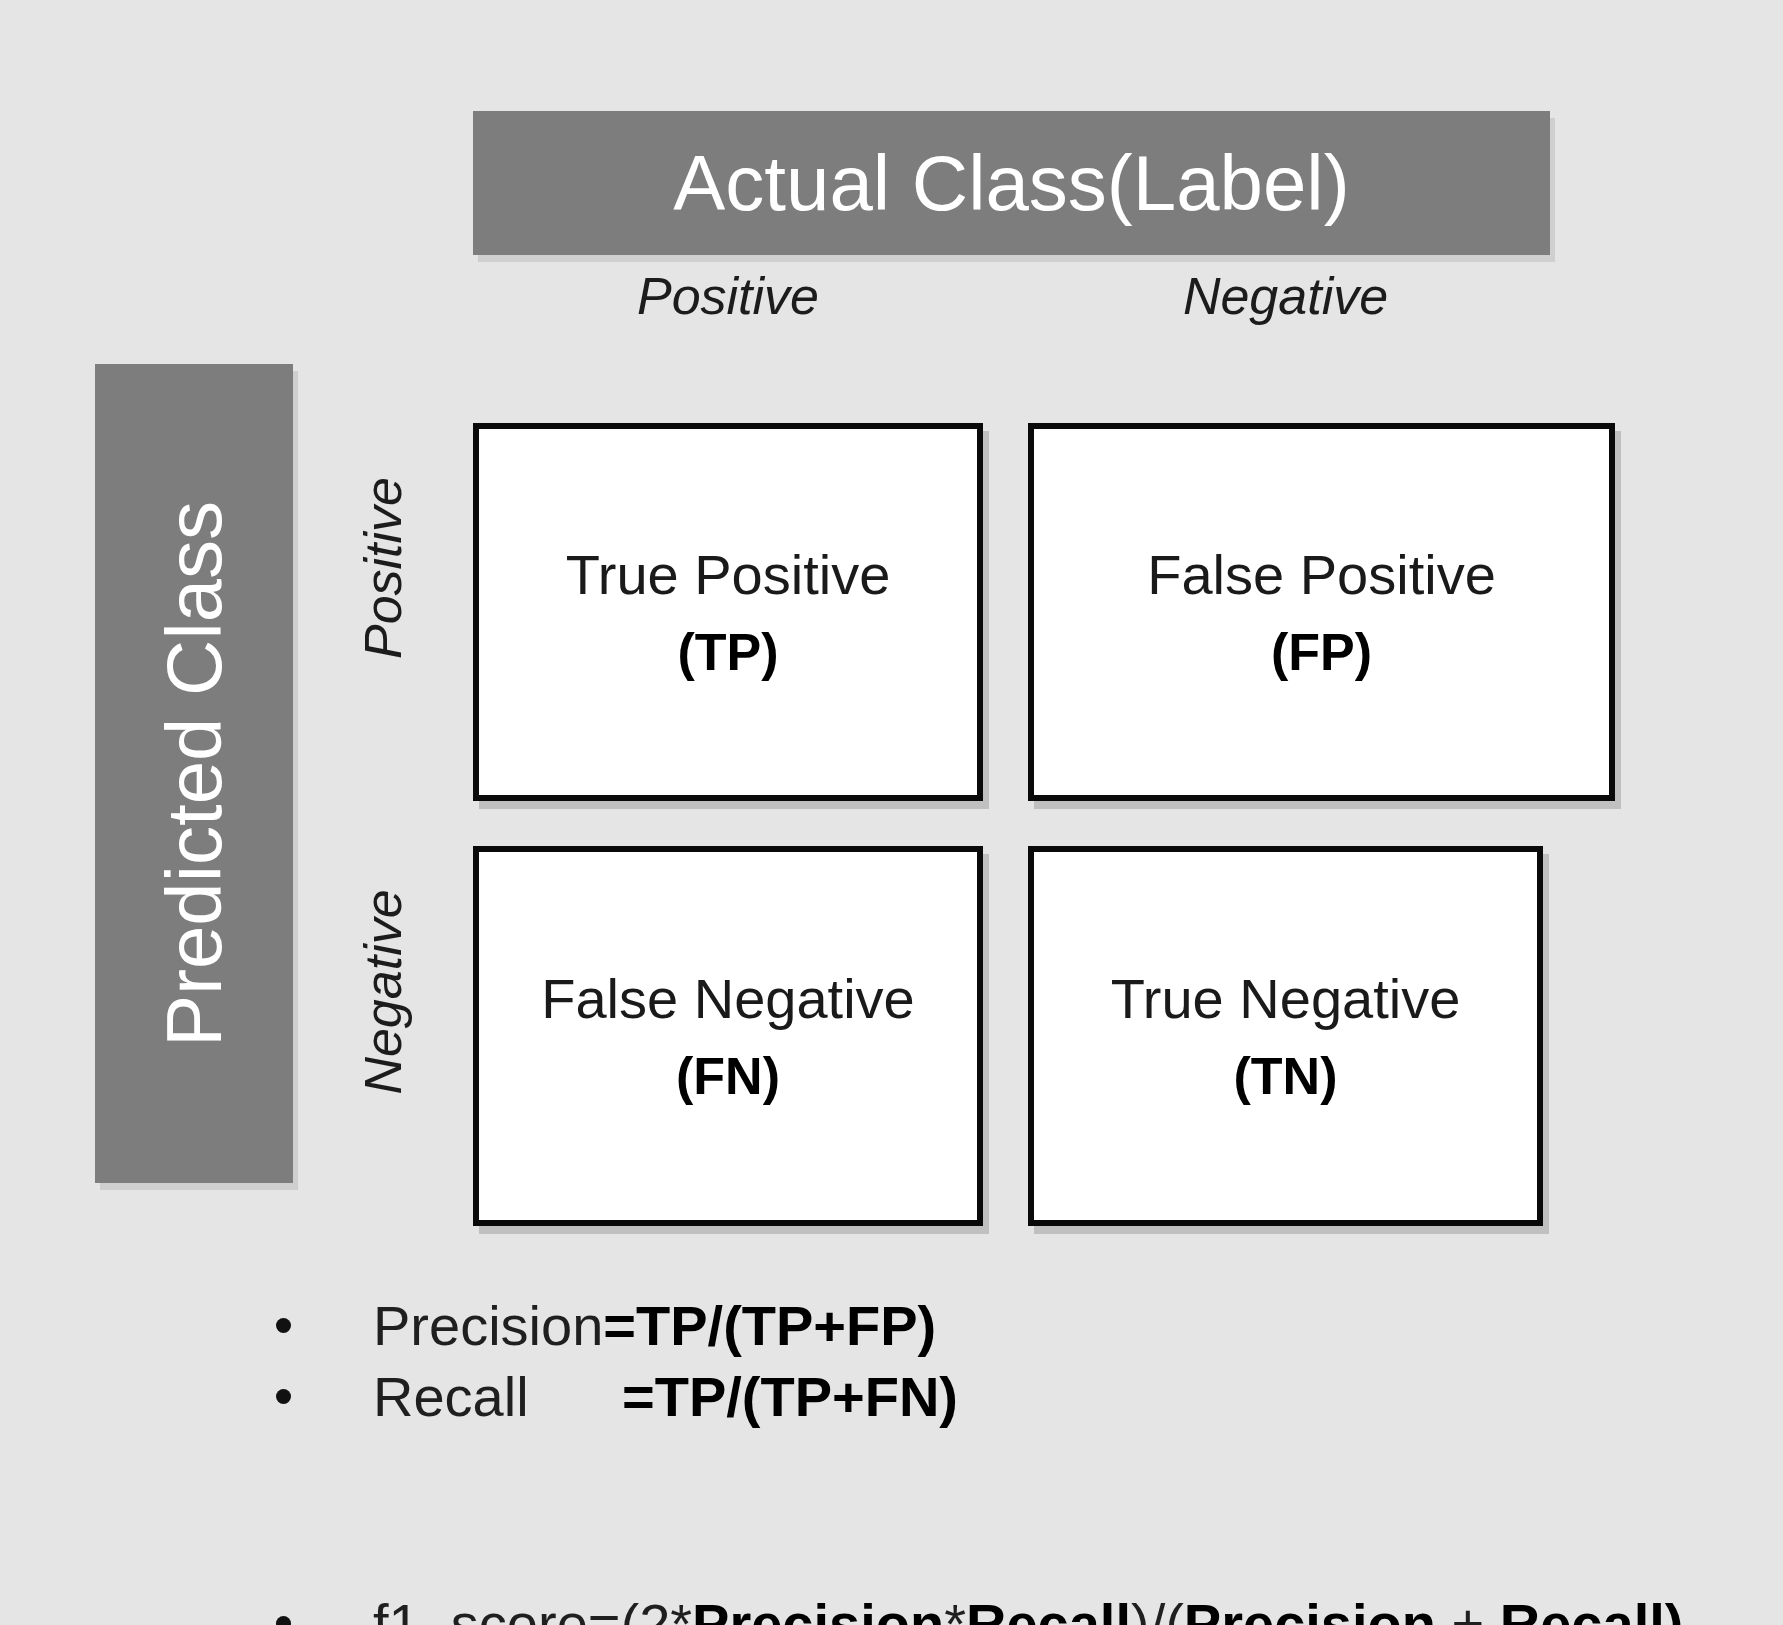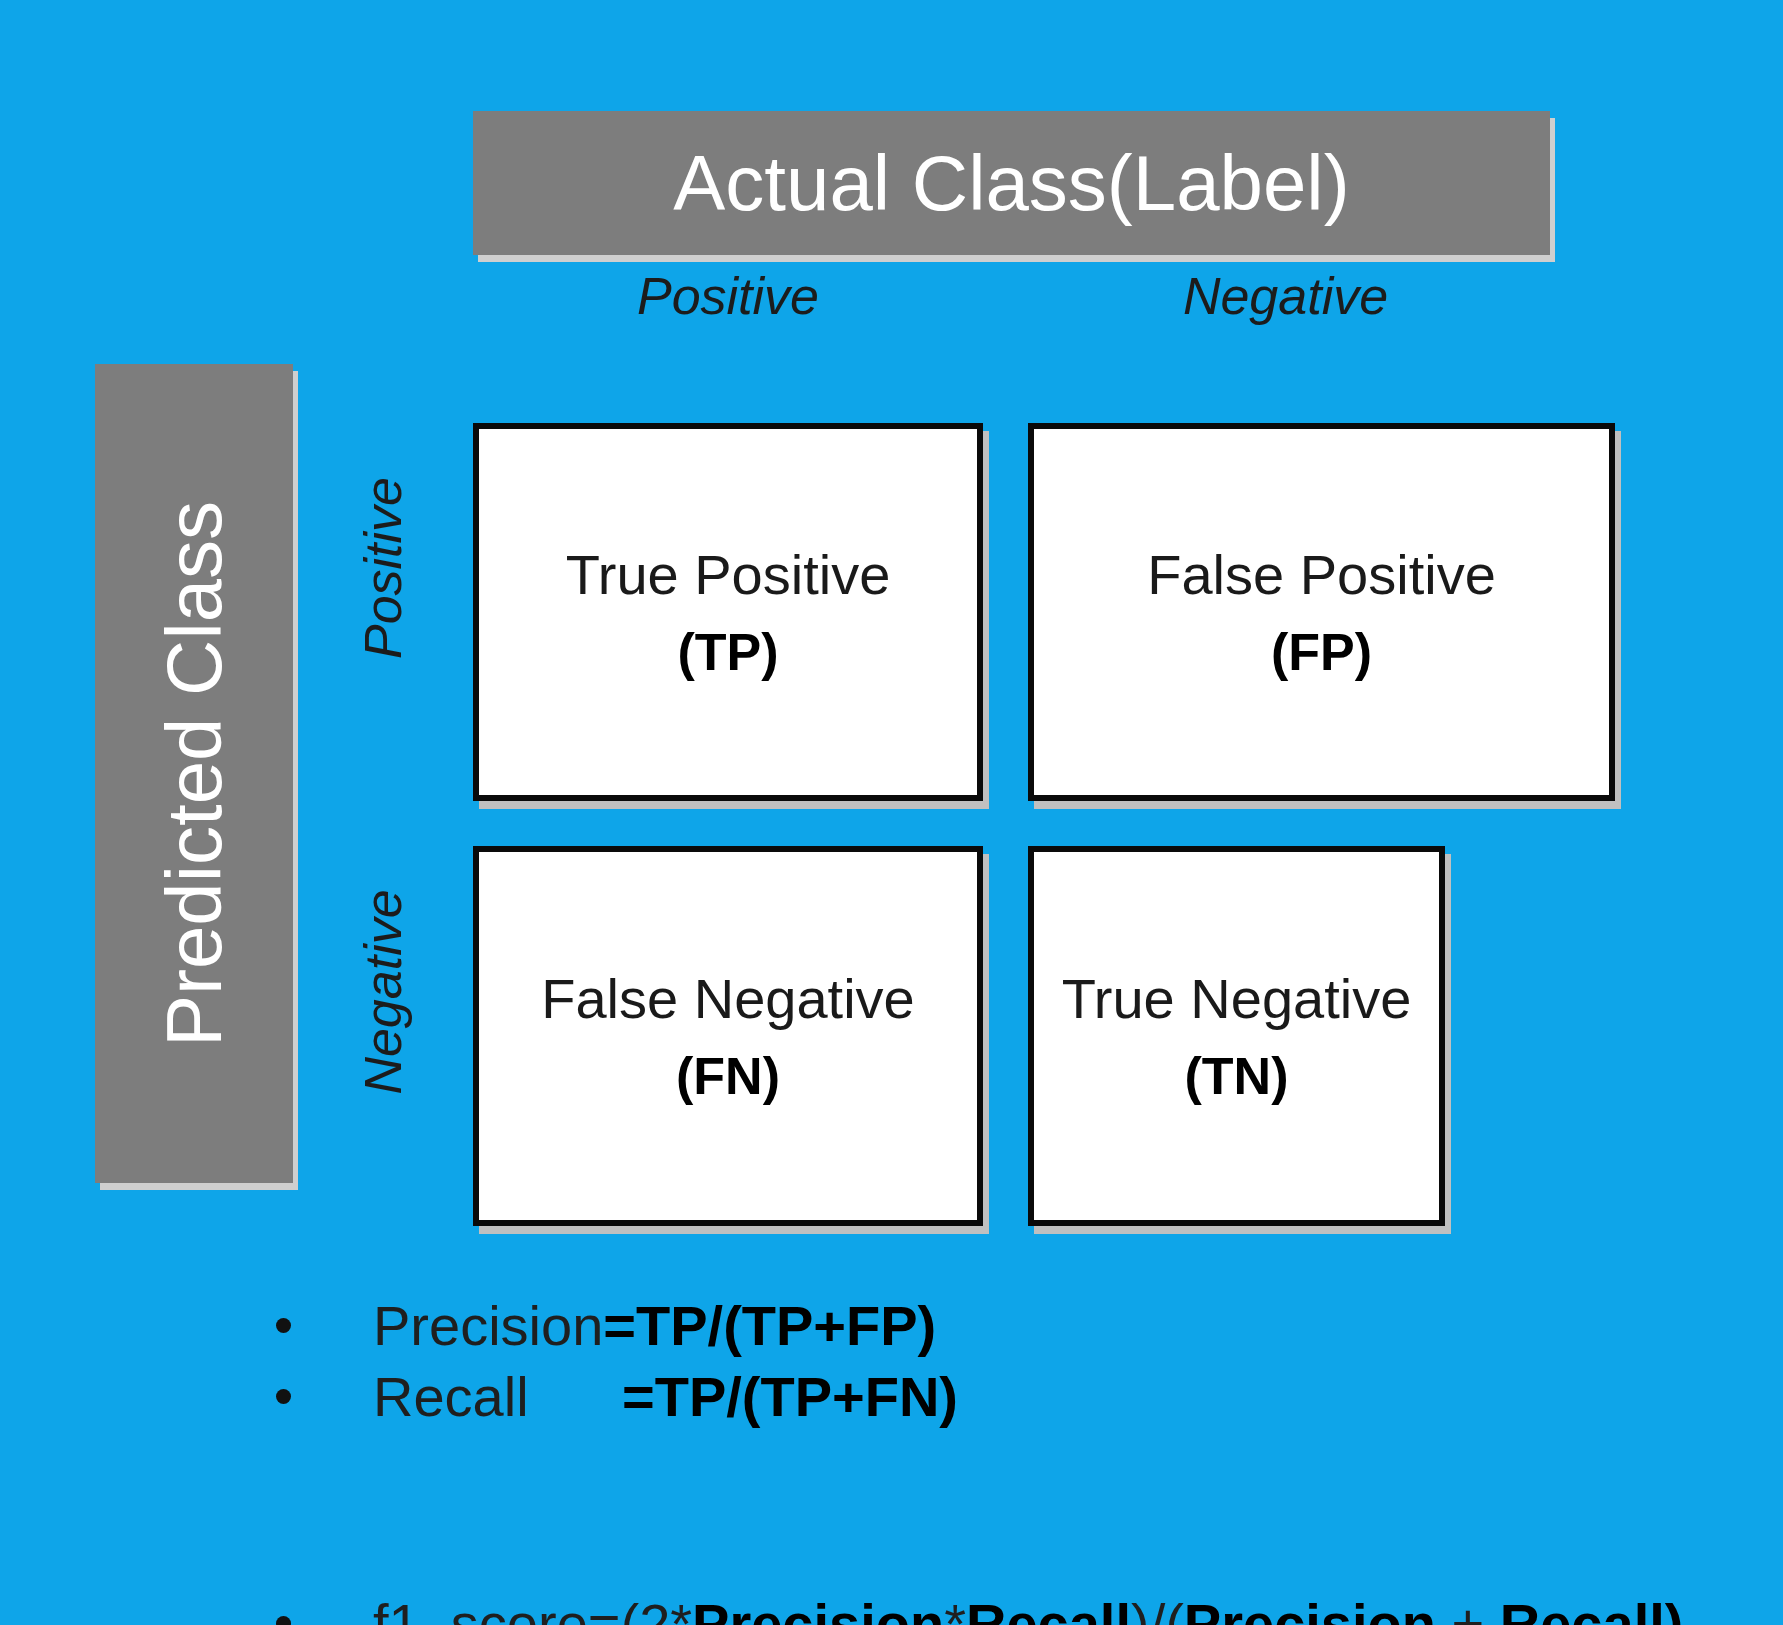--- a/index.html
+++ b/index.html
@@ -4,21 +4,21 @@
 <style>
   html, body {
     margin: 0;
     padding: 0;
     background: #ffffff;
   }
   .canvas {
     position: relative;
     width: 1783px;
     height: 1625px;
-    background: #0ea5e9;
+    background: #e5e5e5;
     font-family: "Liberation Sans", sans-serif;
     overflow: hidden;
   }
 
   
   .top-bar {
     position: absolute;
     left: 473px; top: 111px;
     width: 1077px; height: 144px;
     background: #7d7d7d;
@@ -92,21 +92,21 @@
     flex-direction: column;
     align-items: center;
     justify-content: center;
     text-align: center;
     line-height: 1.45;
     margin-top: 44px;
   }
   .cell.tp { left: 473px;  top: 379px; width: 510px; height: 378px; }
   .cell.fp { left: 1028px; top: 379px; width: 587px; height: 378px; }
   .cell.fn { left: 473px;  top: 802px; width: 510px; height: 380px; }
-  .cell.tn { left: 1028px; top: 802px; width: 417px; height: 380px; }
+  .cell.tn { left: 1028px; top: 802px; width: 515px; height: 380px; }
   .cell-title {
     font-size: 56px;
     color: #1a1a1a;
     white-space: nowrap;
   }
   .cell-abbr {
     font-size: 52px;
     font-weight: bold;
     color: #000000;
     white-space: nowrap;

